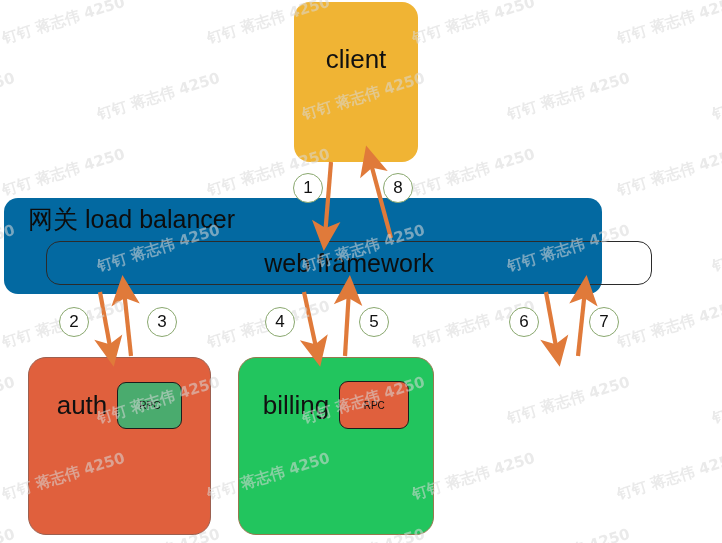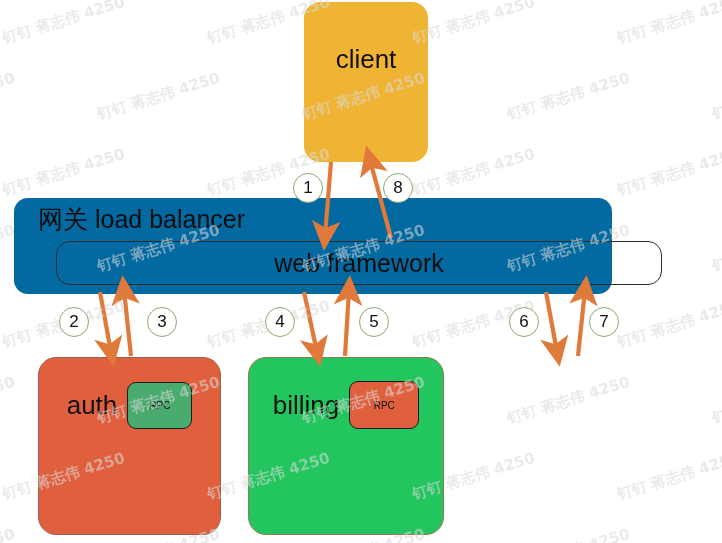--- a/index.html
+++ b/index.html
@@ -45,21 +45,20 @@
     width: 722px; height: 543px;
     z-index: 3;
     pointer-events: none;
   }
 
   
   .node {
     position: absolute;
     box-sizing: border-box;
     z-index: 2;
-    margin-left: 10px;
   }
 
   .client-box {
     left: 294px;
     top: 2px;
     width: 124px;
     height: 160px;
     background: #f0b434;
     border-radius: 16px;
   }

